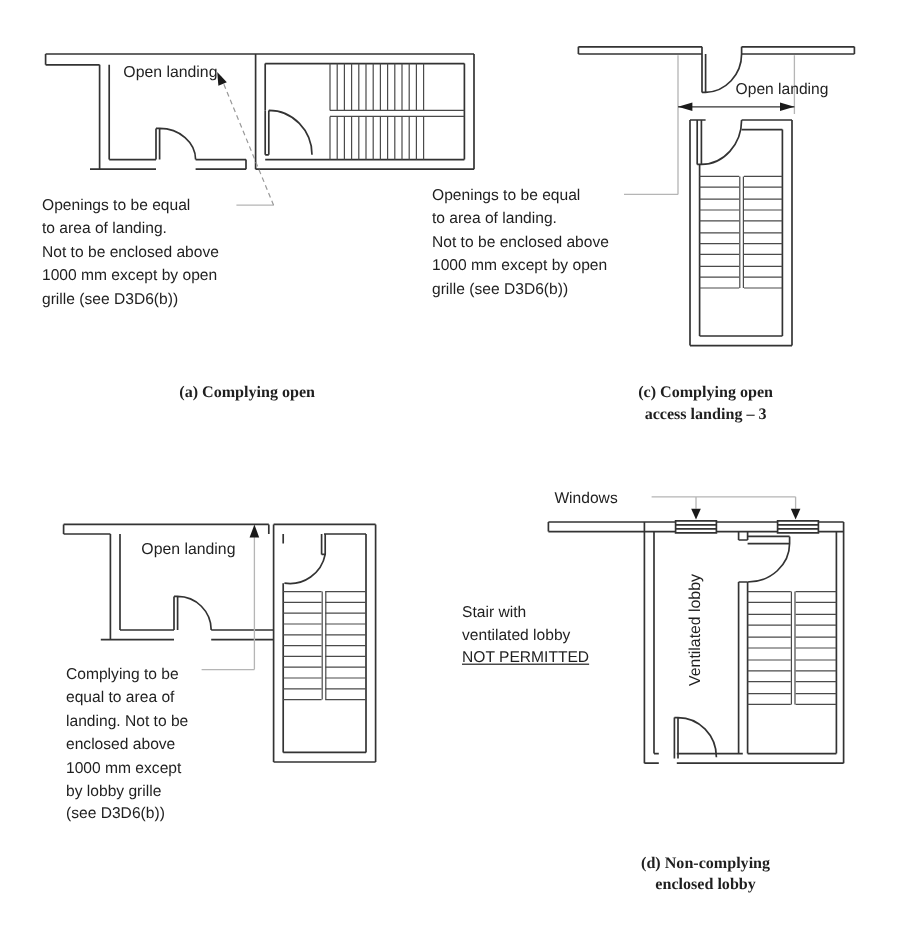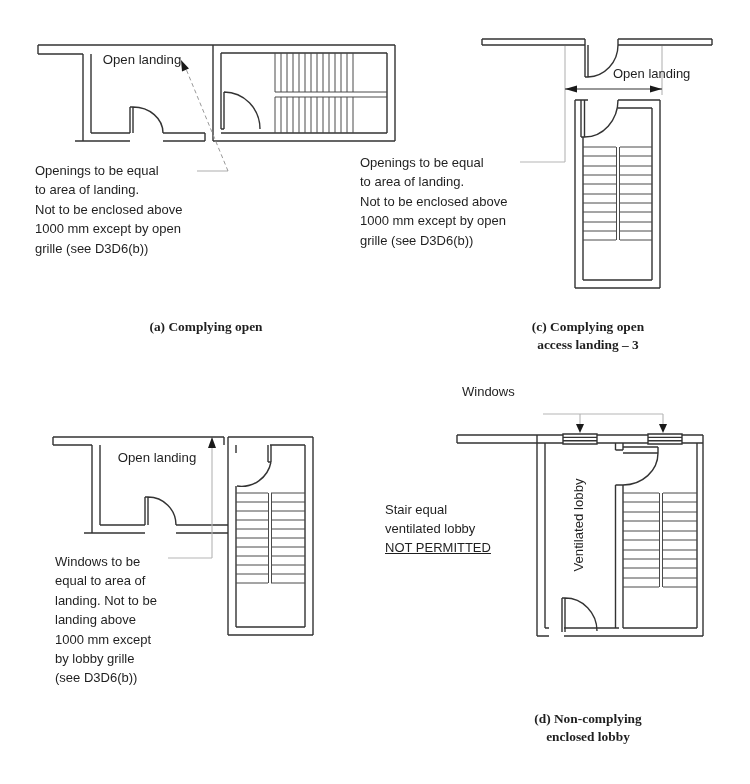--- a/index.html
+++ b/index.html
@@ -141,34 +141,34 @@
   </div>
 
   <div class="caption" style="left:478px;top:318px;">
     <div>(c) Complying open</div>
     <div>access landing – 3</div>
   </div>
 
   <div class="lab" style="left:117px;top:449px;width:80px;">Open landing</div>
 
   <div class="txt" style="left:55px;top:552px;">
-    <div>Windows to be</div>
+    <div>Complying to be</div>
     <div>equal to area of</div>
     <div>landing. Not to be</div>
-    <div>landing above</div>
+    <div>enclosed above</div>
     <div>1000 mm except</div>
     <div>by lobby grille</div>
     <div>(see D3D6(b))</div>
   </div>
 
 
-  <div class="txt" style="left:462px;top:382px;">Windows</div>
+  <div class="txt" style="left:462px;top:405px;">Windows</div>
 
   <div class="txt" style="left:385px;top:500px;line-height:19.2px;">
-    <div>Stair equal</div>
+    <div>Stair with</div>
     <div>ventilated lobby</div>
     <div class="underline">NOT PERMITTED</div>
   </div>
 
   <div class="vertical" style="left:570px;top:600px;">Ventilated lobby</div>
 
   <div class="caption" style="left:478px;top:710px;">
     <div>(d) Non-complying</div>
     <div>enclosed lobby</div>
   </div>

